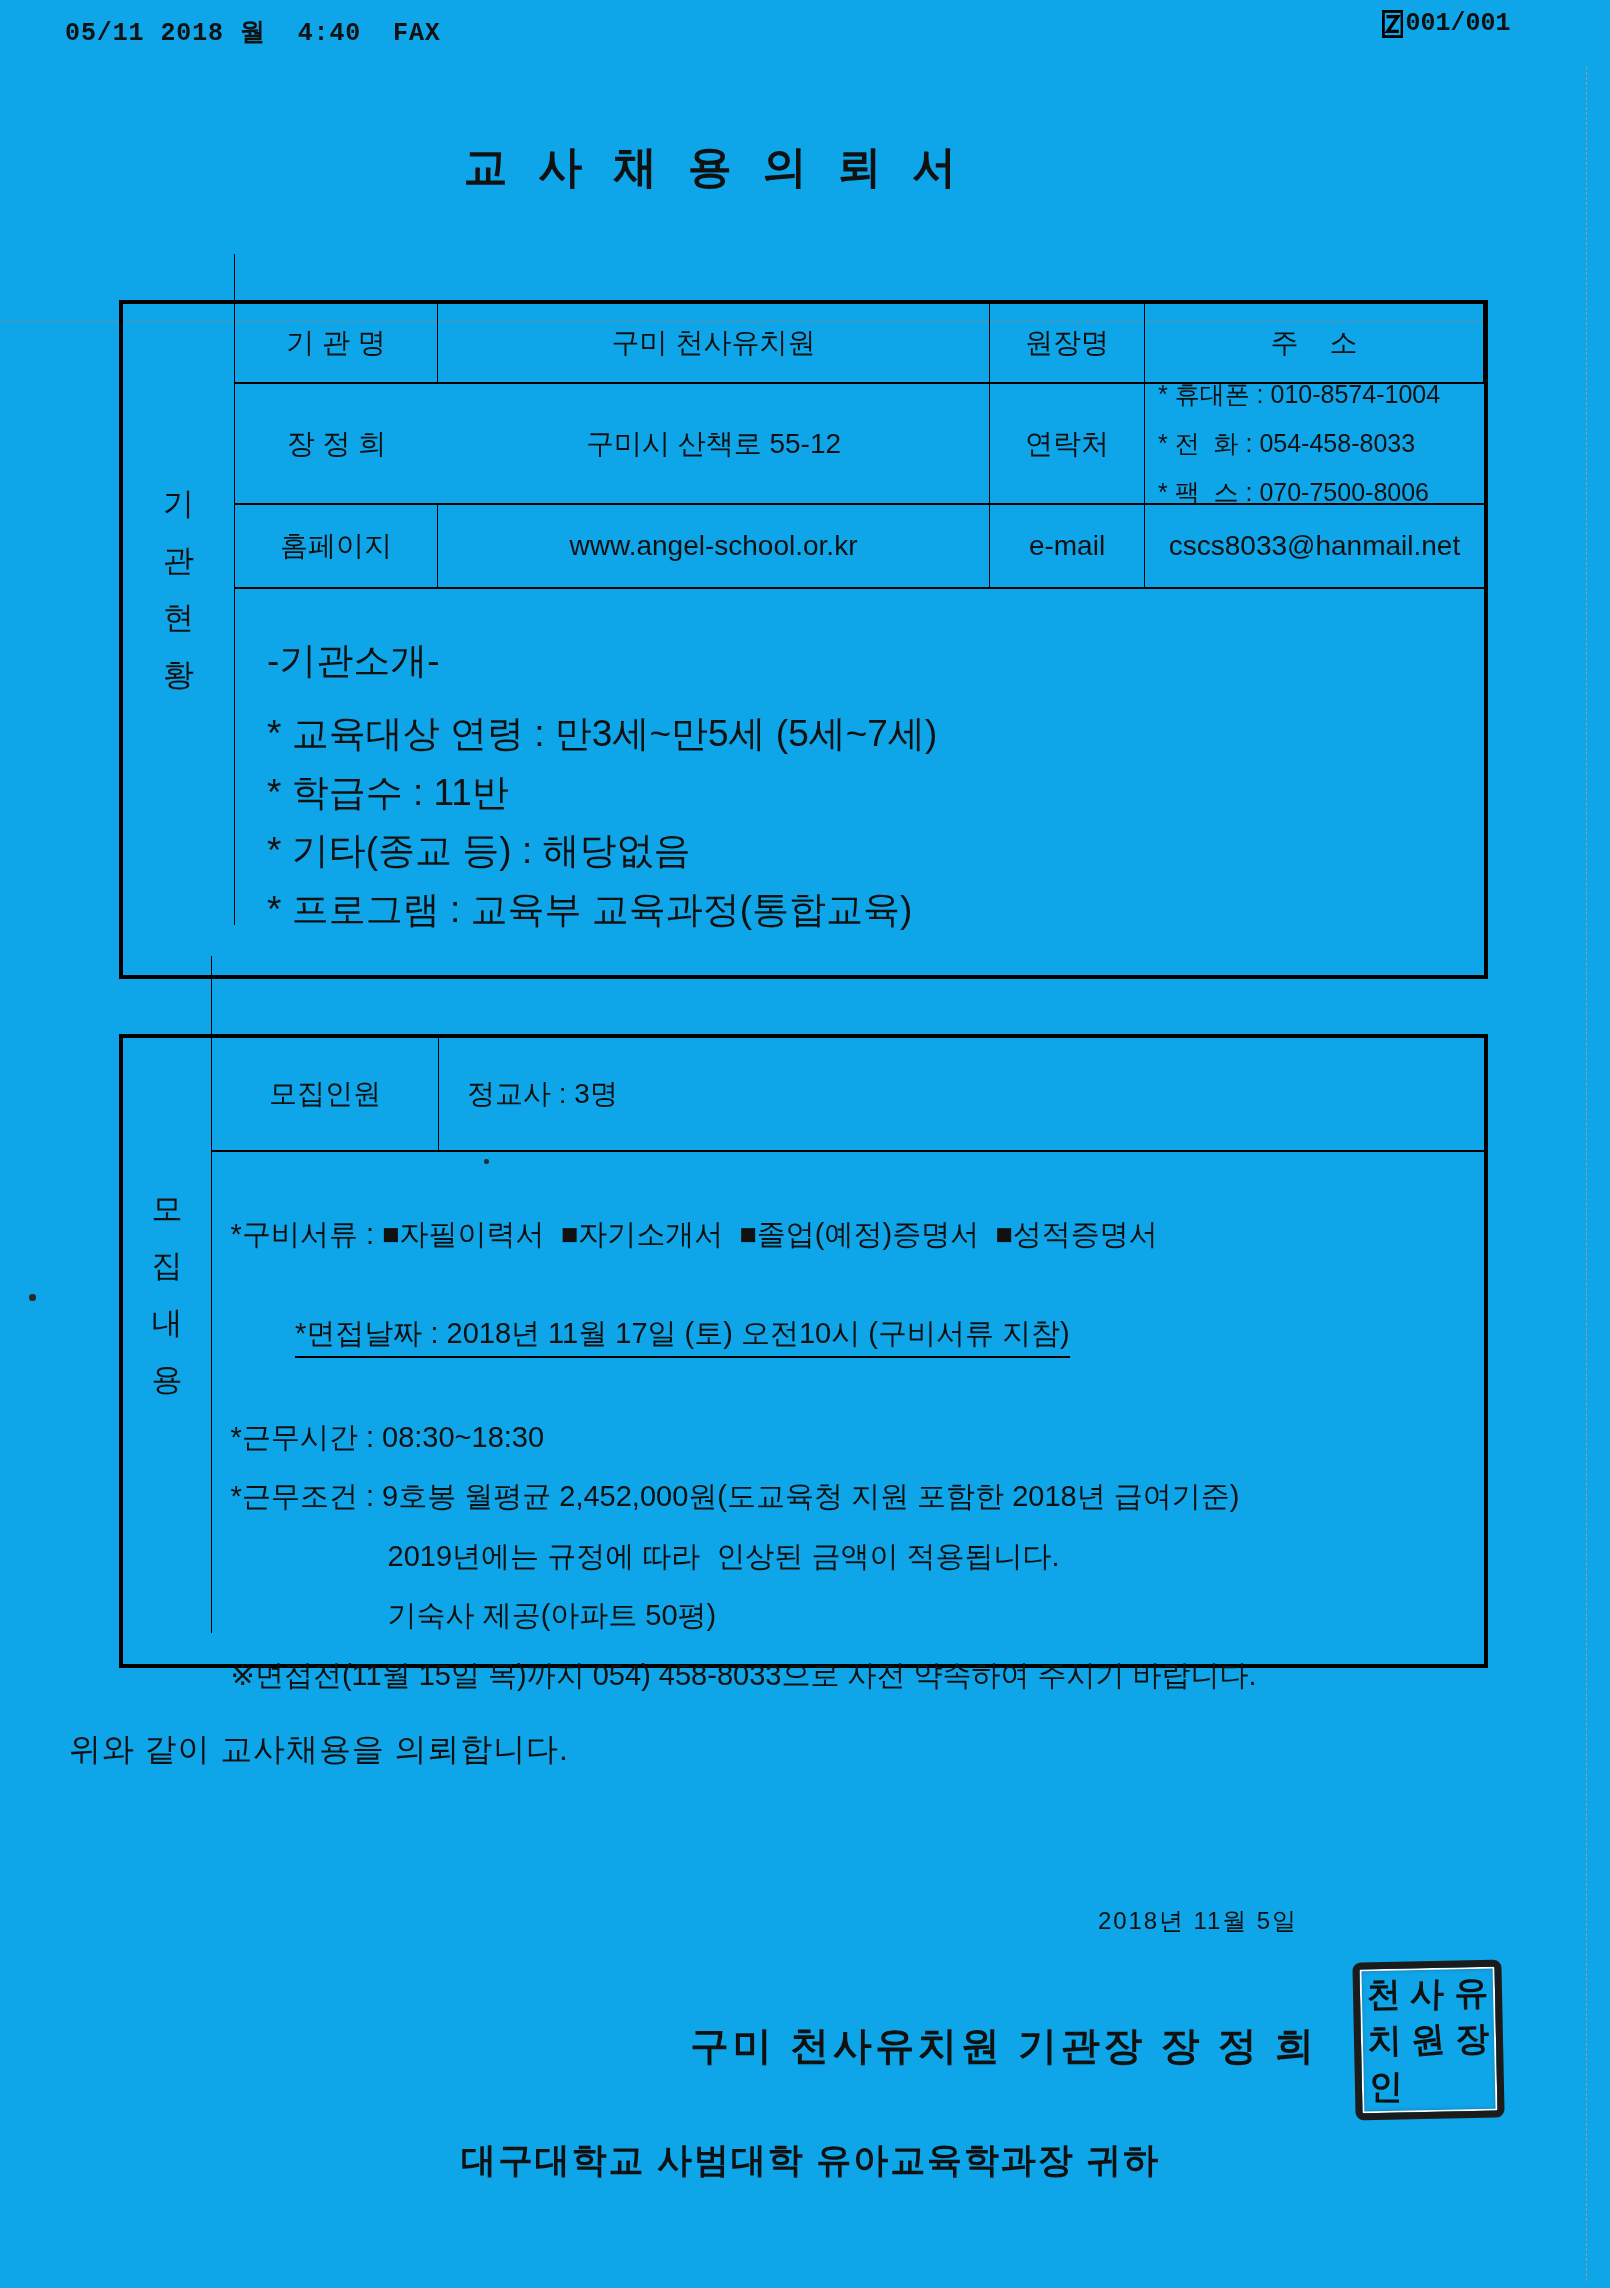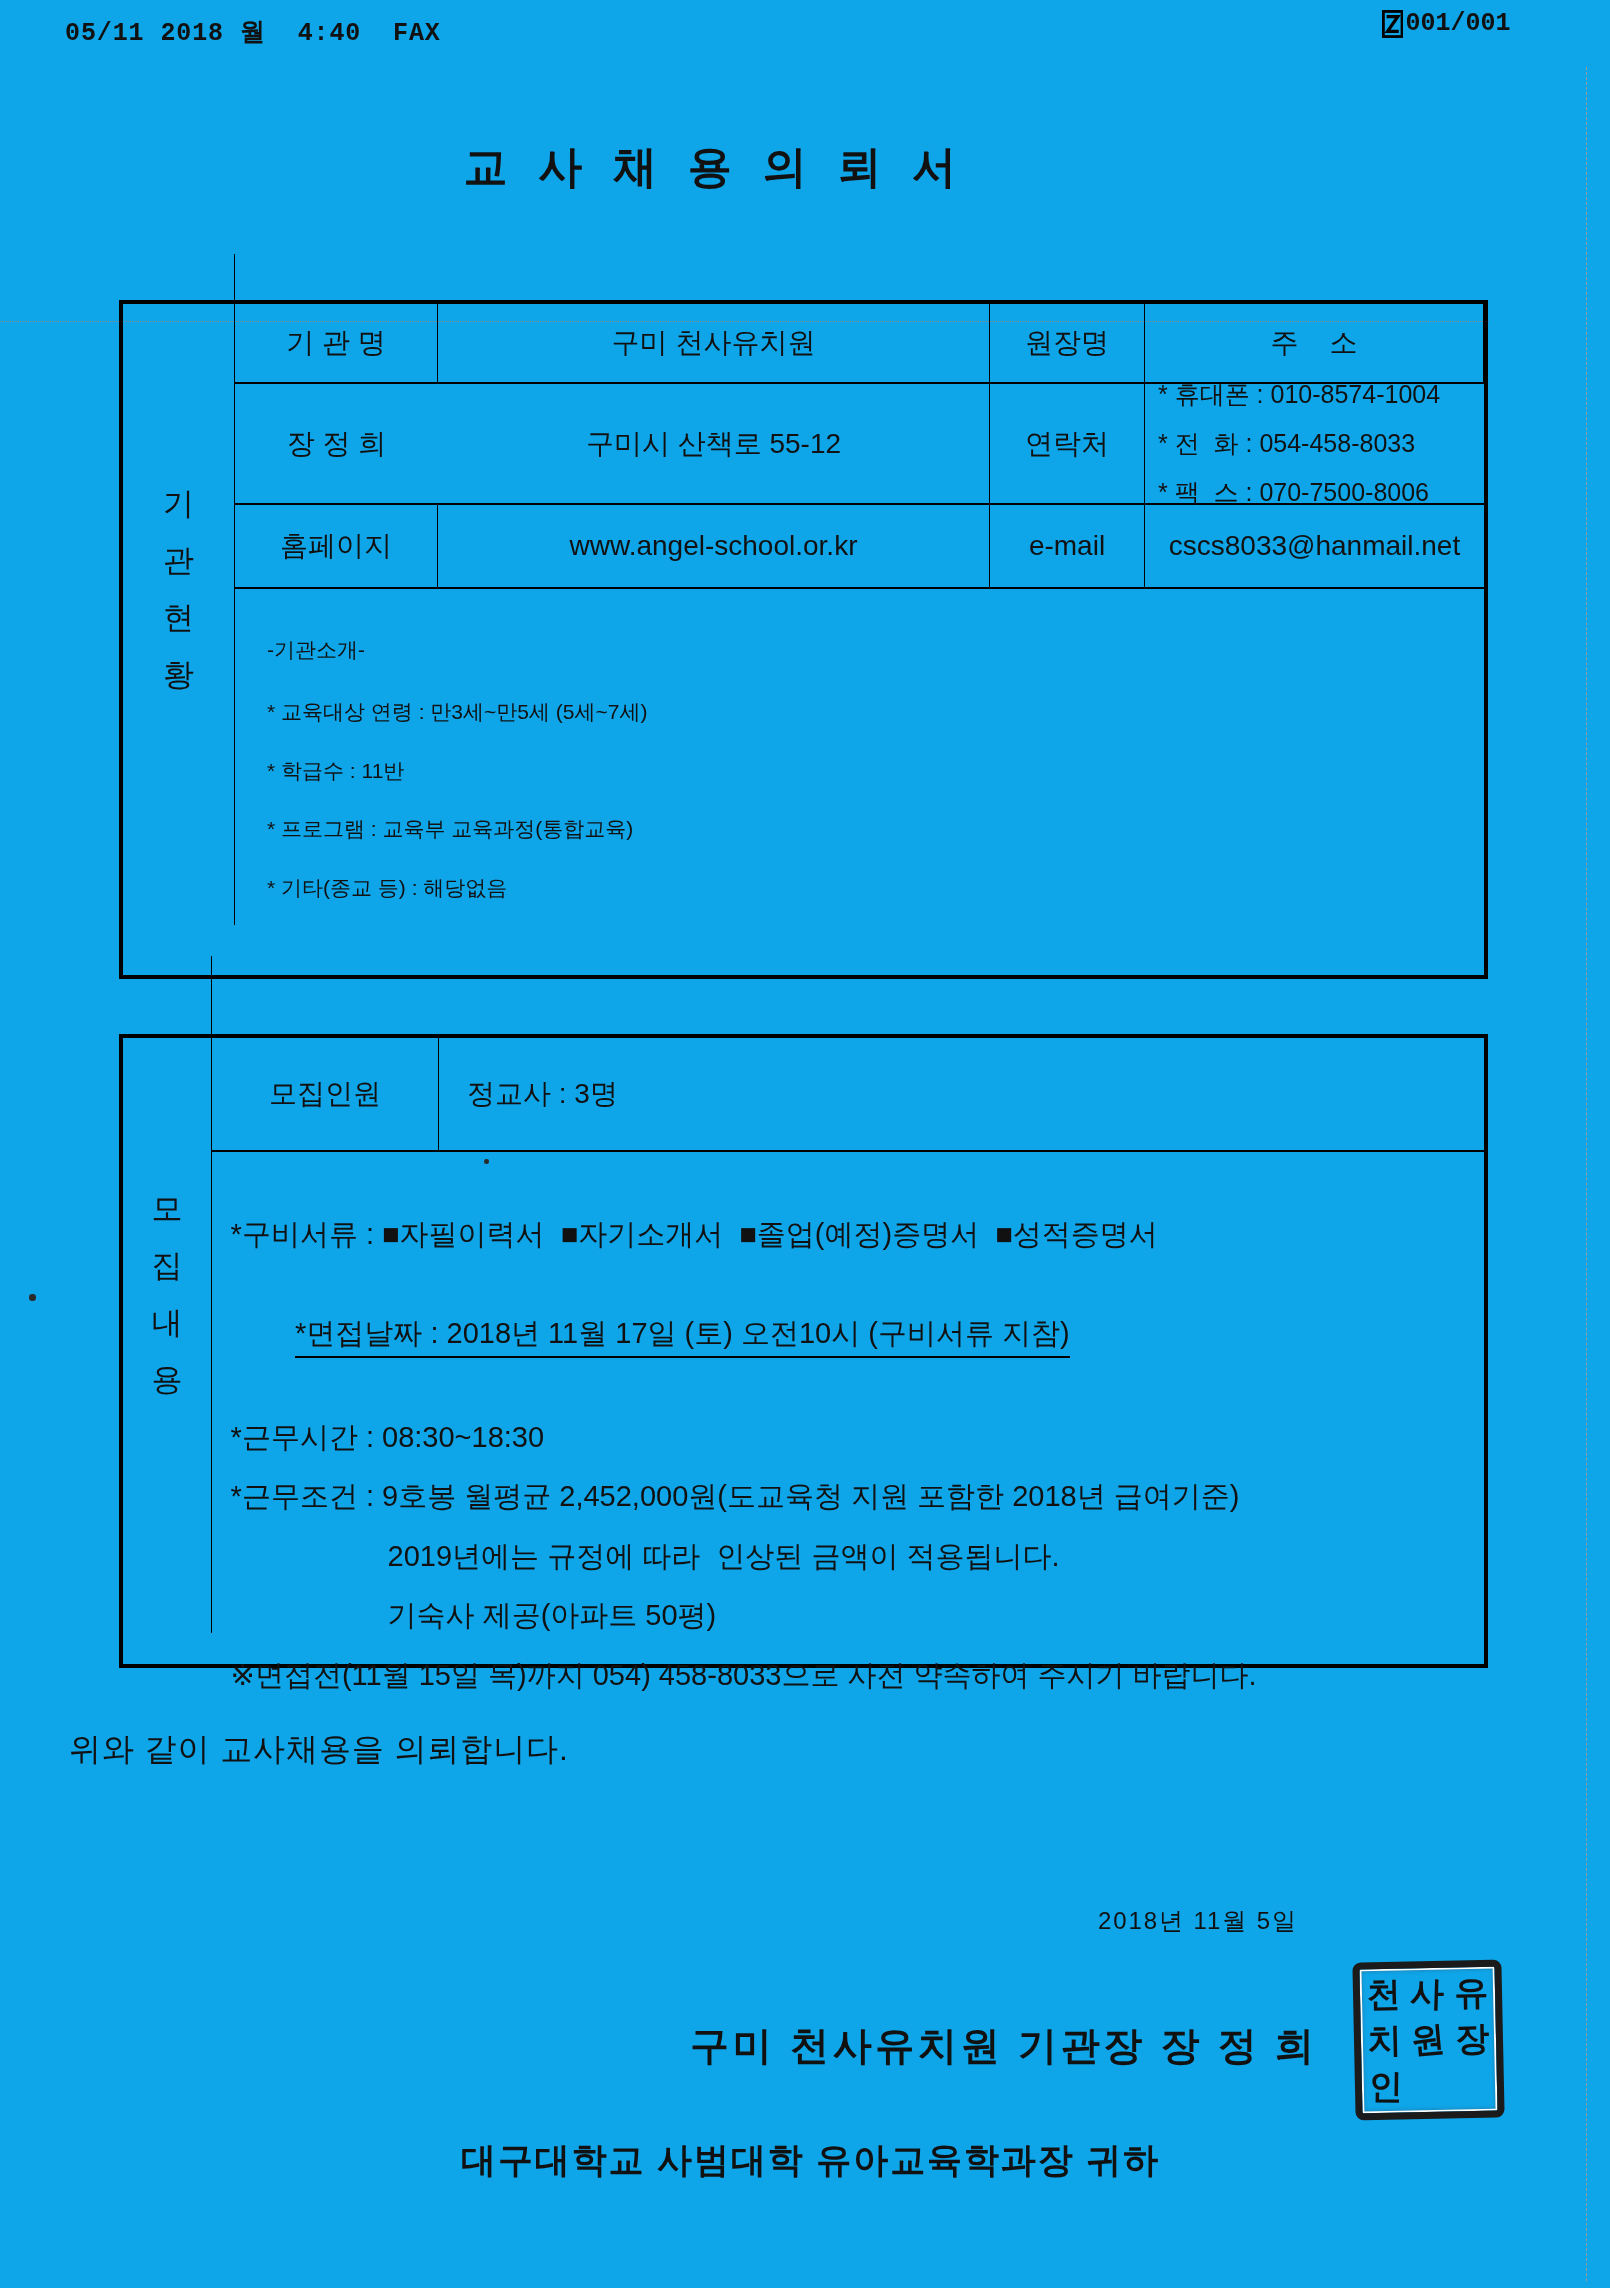--- a/index.html
+++ b/index.html
@@ -36,21 +36,21 @@
   .cell { display:flex; align-items:center; justify-content:center; font-size:28px; box-sizing:border-box; }
   .br { border-right:1.9px solid #000; }
   .bb { border-bottom:2.8px solid #000; }
   .pre { white-space:pre; }
   
   .t1 { left:119px; top:300px; width:1369px; height:679px;
         grid-template-columns:112px 203px 552px 155px 1fr;
         grid-template-rows:80px 121px 84px 1fr; }
   .t1 .side { grid-column:1; grid-row:1/5; flex-direction:column; gap:15px; font-size:31px; transform:translateY(-50px); }
   .contact-cell { flex-direction:column; align-items:flex-start; justify-content:center; gap:16px; padding-left:13px; font-size:25px; }
-  .intro-cell { grid-column:2/6; grid-row:4; display:block; padding:47px 35px 0 32px; font-size:21px; }
+  .intro-cell { grid-column:2/6; grid-row:4; display:block; padding:47px 35px 0 32px; font-size:37px; }
   .intro-h { margin-bottom:28px; white-space:pre; }
   .intro-line { margin-bottom:19.6px; line-height:39px; white-space:pre-wrap; }
   
   .t2 { left:119px; top:1034px; width:1369px; height:634px;
         grid-template-columns:89px 227px 1fr;
         grid-template-rows:114px 1fr; }
   .t2 .side { grid-column:1; grid-row:1/3; flex-direction:column; gap:15px; font-size:31px; transform:translateY(-82px); }
   .hc-value { justify-content:flex-start; padding-left:28px; }
   .details-cell { grid-column:2/4; grid-row:2; display:block; padding:63px 13px 0 18.6px; font-size:29px; }
   .detail { margin-bottom:20.5px; line-height:39px; white-space:pre-wrap; }
@@ -119,22 +119,22 @@
 
     <div class="cell br bb pre">홈페이지</div>
     <div class="cell br bb pre">www.angel-school.or.kr</div>
     <div class="cell br bb">e-mail</div>
     <div class="cell bb">cscs8033@hanmail.net</div>
 
     <div class="cell intro-cell">
       <div class="intro-h">-기관소개-</div>
       <div class="intro-line">* 교육대상 연령 : 만3세~만5세 (5세~7세)</div>
       <div class="intro-line">* 학급수 : 11반</div>
+      <div class="intro-line">* 기타(종교 등) : 해당없음</div>
       <div class="intro-line">* 프로그램 : 교육부 교육과정(통합교육)</div>
-      <div class="intro-line">* 기타(종교 등) : 해당없음</div>
     </div>
   </div>
 
   <div class="grid t2">
     <div class="cell side br">
       <span>모</span>
       <span>집</span>
       <span>내</span>
       <span>용</span>
     </div>

